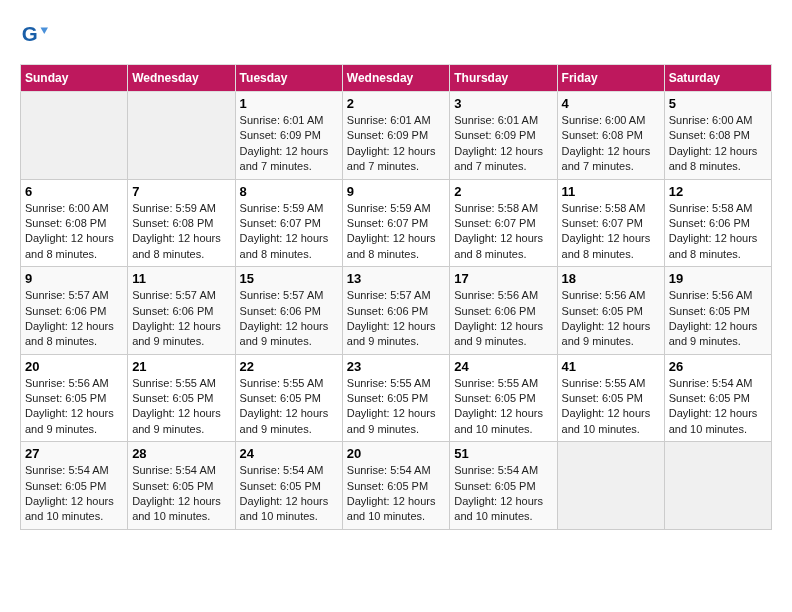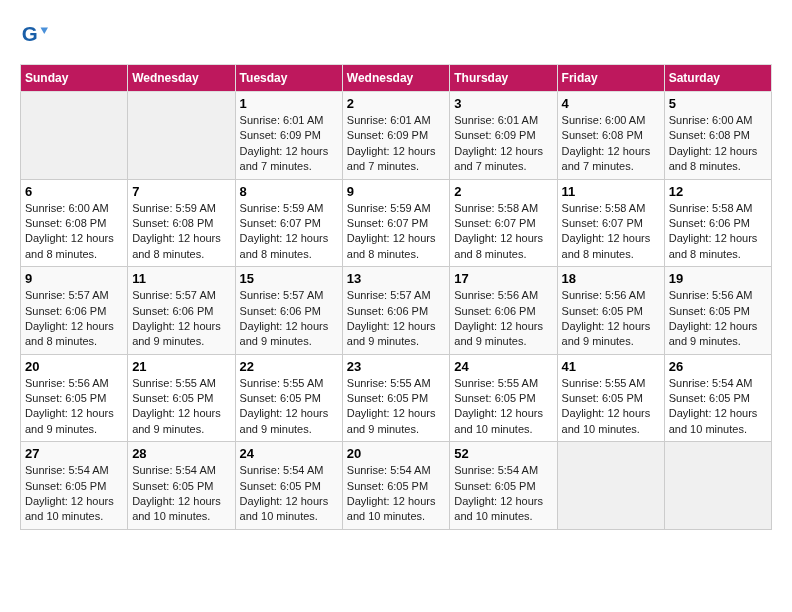--- a/index.html
+++ b/index.html
@@ -310,21 +310,21 @@
 Sunset: 6:05 PM
 Daylight: 12 hours and 10 minutes.</div>
         </td>
         <td>
           <span class="day-num">20</span>
           <div class="day-info" style="white-space: pre-line;">Sunrise: 5:54 AM
 Sunset: 6:05 PM
 Daylight: 12 hours and 10 minutes.</div>
         </td>
         <td>
-          <span class="day-num">52</span>
+          <span class="day-num">51</span>
           <div class="day-info" style="white-space: pre-line;">Sunrise: 5:54 AM
 Sunset: 6:05 PM
 Daylight: 12 hours and 10 minutes.</div>
         </td>
         <td class="empty-cell"></td>
         <td class="empty-cell"></td>
       </tr>
     </tbody>
 </table>
 

